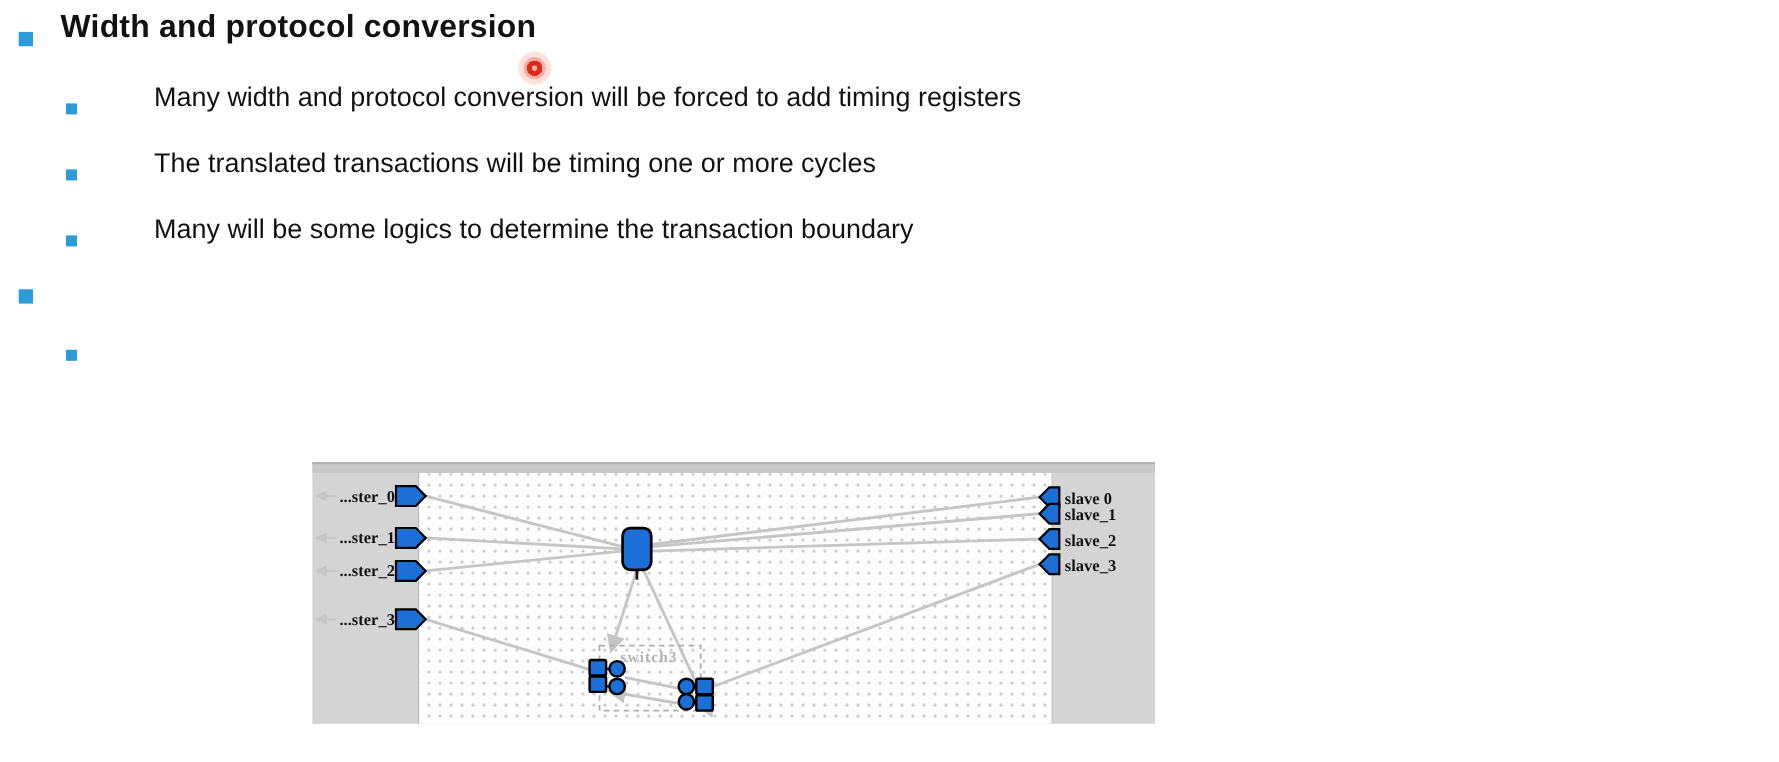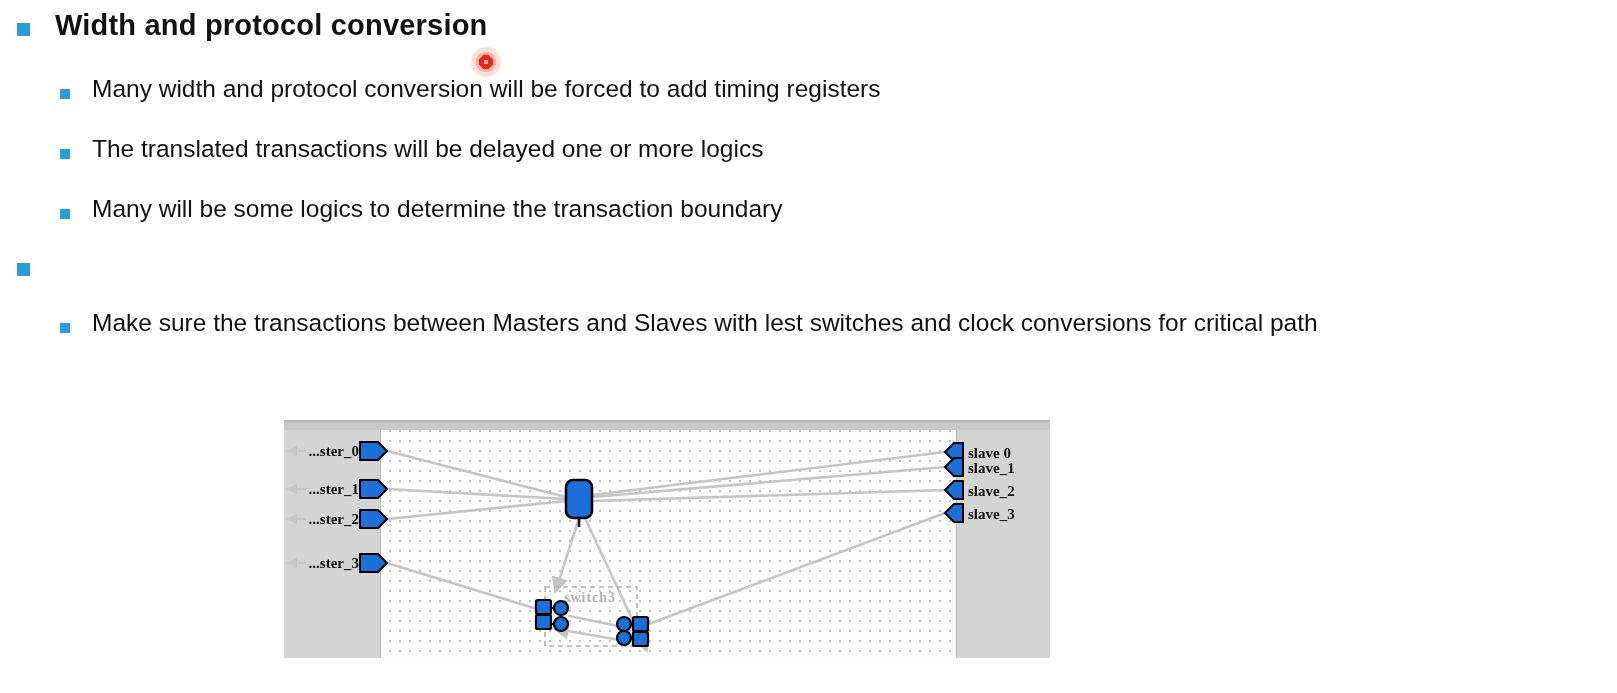--- a/index.html
+++ b/index.html
@@ -1,21 +1,21 @@
 <!DOCTYPE html>
 <html><head>
 <meta charset="utf-8">
 <style>
   html,body{margin:0;padding:0;background:#fff;}
   #slide{position:relative;width:1617px;height:693px;background:#ffffff;overflow:hidden;
          font-family:"Liberation Sans",sans-serif;color:#121212;}
   .slide-content{position:absolute;left:0;top:0;width:1617px;padding-top:8px;}
-  .row{display:flex;align-items:center;}
+  .row{display:flex;align-items:flex-end;}
   .row.l1{padding-left:17px;margin:0 0 32px 0;font-size:29px;font-weight:bold;line-height:34px;letter-spacing:.2px;}
-  .row.l2{padding-left:60px;margin:0 0 30px 0;font-size:24.5px;line-height:30px;}
+  .row.l2{padding-left:60px;margin:0 0 30px 0;font-size:24.5px;line-height:30px;gap:48px;}
   .bullet{flex:0 0 auto;display:inline-block;}
   .b1{width:13px;height:13px;margin:9px 25px 0 0;}
   .b2{width:10px;height:10px;margin:10px 22px 0 0;}
   
   .laser{position:absolute;left:467px;top:43px;width:38px;height:38px;border-radius:50%;
     background:radial-gradient(circle,#f5b0a6 0 2.5px,#e2271b 2.5px 7px,rgba(238,75,55,.45) 7px 10px,rgba(243,95,75,.20) 10px 14px,rgba(245,110,90,0) 16px);}
   
   .diagram{position:absolute;left:284px;top:420px;width:766px;height:238px;background:#d4d4d4;}
   .dg-topstrip{position:absolute;left:0;top:0;width:100%;height:10px;background:#c9c9c9;border-top:2px solid #b3b3b3;box-sizing:border-box;}
   .dg-canvas{position:absolute;left:96px;top:10px;width:575px;height:228px;background:#fdfdfd;
@@ -32,32 +32,31 @@
       <div class="row l1">
         <span class="bullet b1" style="background:#2b9cd8"></span>
         <span>Width and protocol conversion</span>
       </div>
       <div class="row l2">
         <span class="bullet b2" style="background:#2b9cd8"></span>
         <span>Many width and protocol conversion will be forced to add timing registers</span>
       </div>
       <div class="row l2">
         <span class="bullet b2" style="background:#2b9cd8"></span>
-        <span>The translated transactions will be delayed one or more logics</span>
+        <span>The translated transactions will be timing one or more cycles</span>
       </div>
       <div class="row l2">
         <span class="bullet b2" style="background:#2b9cd8"></span>
         <span>Many will be some logics to determine the transaction boundary</span>
       </div>
       <div class="row l1">
         <span class="bullet b1" style="background:#2b9cd8"></span>
       </div>
       <div class="row l2">
         <span class="bullet b2" style="background:#2b9cd8"></span>
-        <span>Make sure the transactions between Masters and Slaves with lest switches and clock conversions for critical path</span>
       </div>
     </div>
   <div class="laser"></div>
   <div class="diagram">
     <div class="dg-topstrip"></div>
     <div class="dg-canvas"></div>
     <svg class="dg-svg" width="766" height="238" viewBox="0 0 766 238" xmlns="http://www.w3.org/2000/svg">
         <defs>
           <marker id="arr" viewBox="0 0 10 10" refX="7.5" refY="5" markerWidth="6.5" markerHeight="6.5" orient="auto">
             <path d="M0,0 L10,5 L0,10 z" fill="#c5c5c5"></path>

